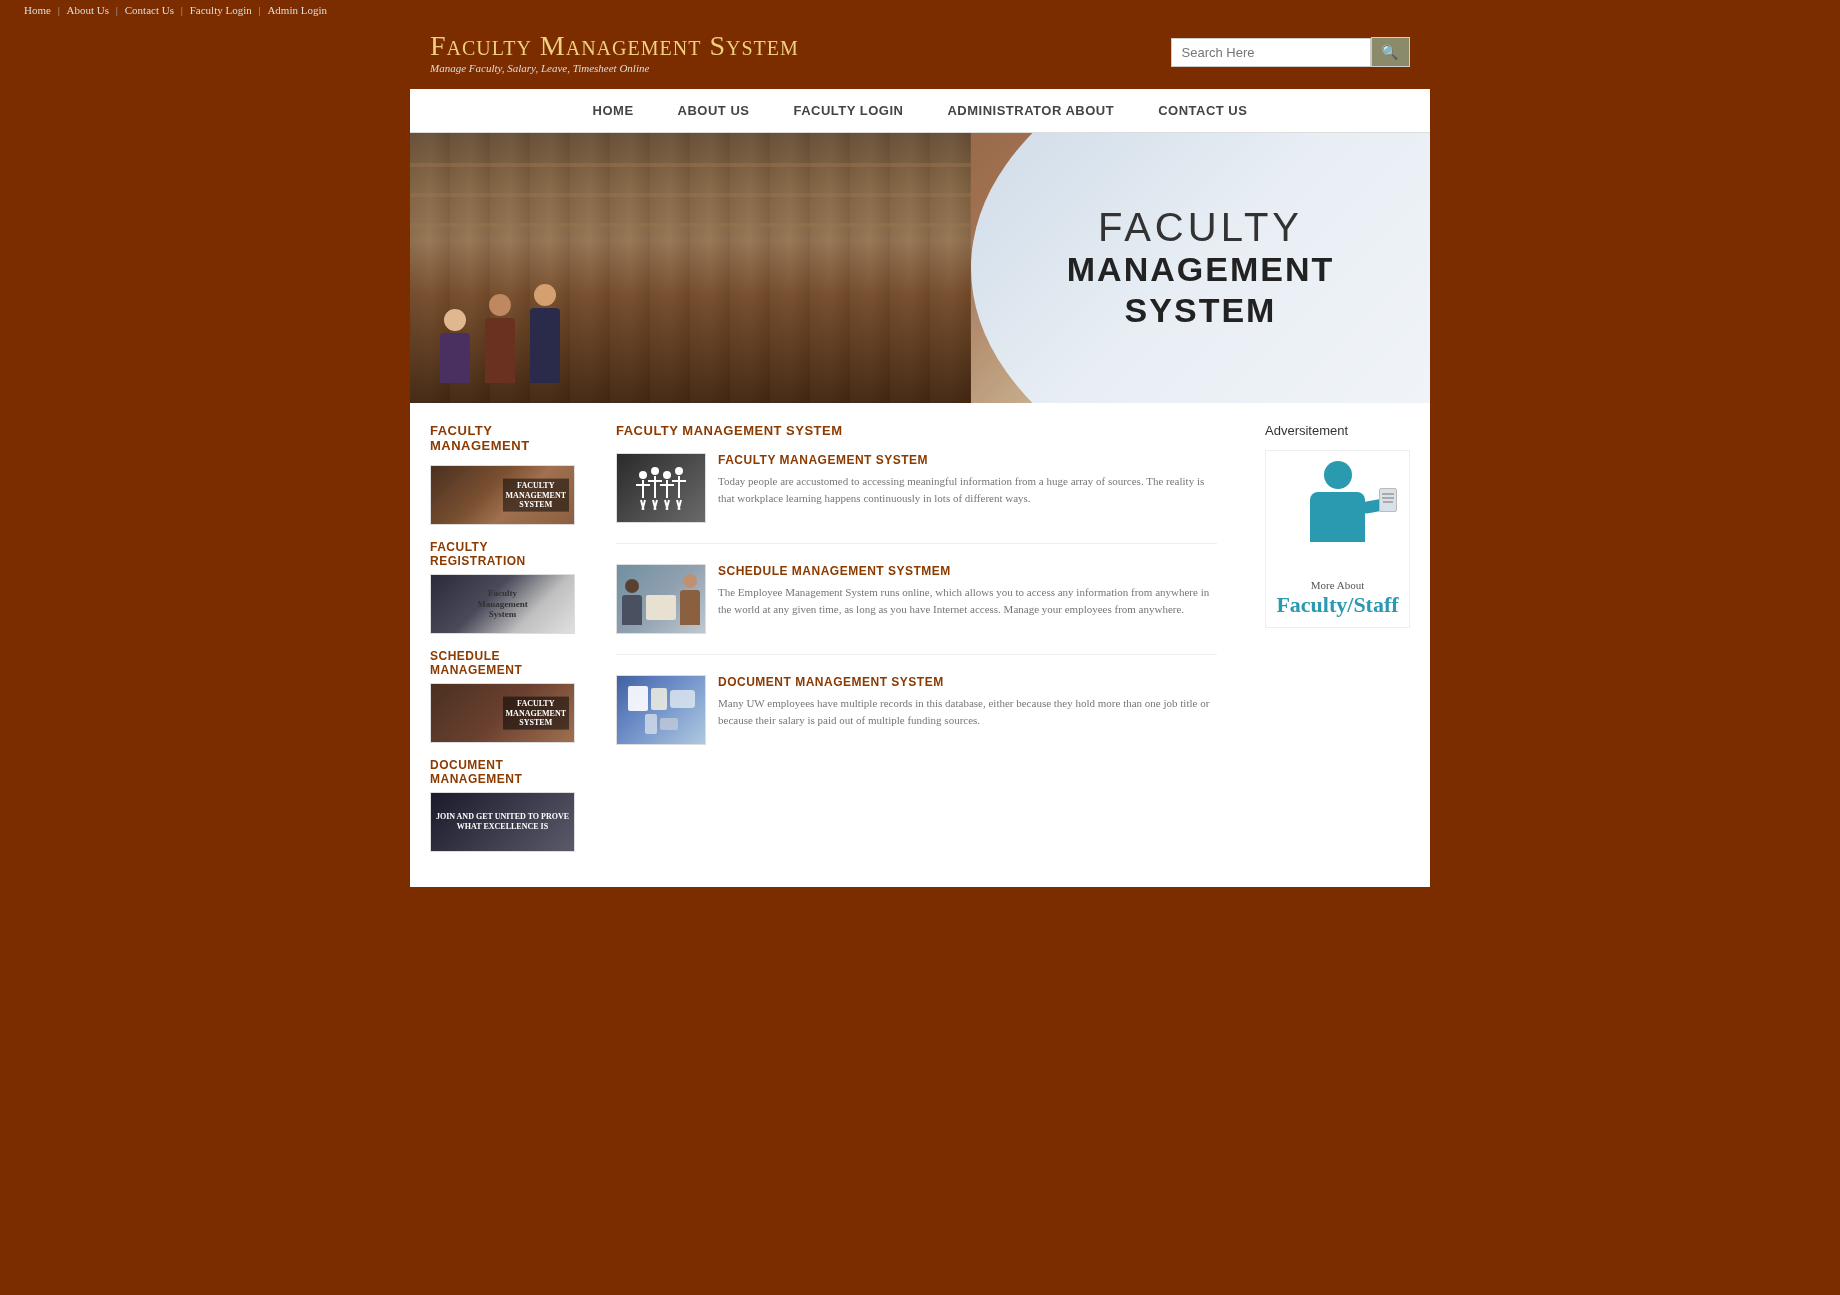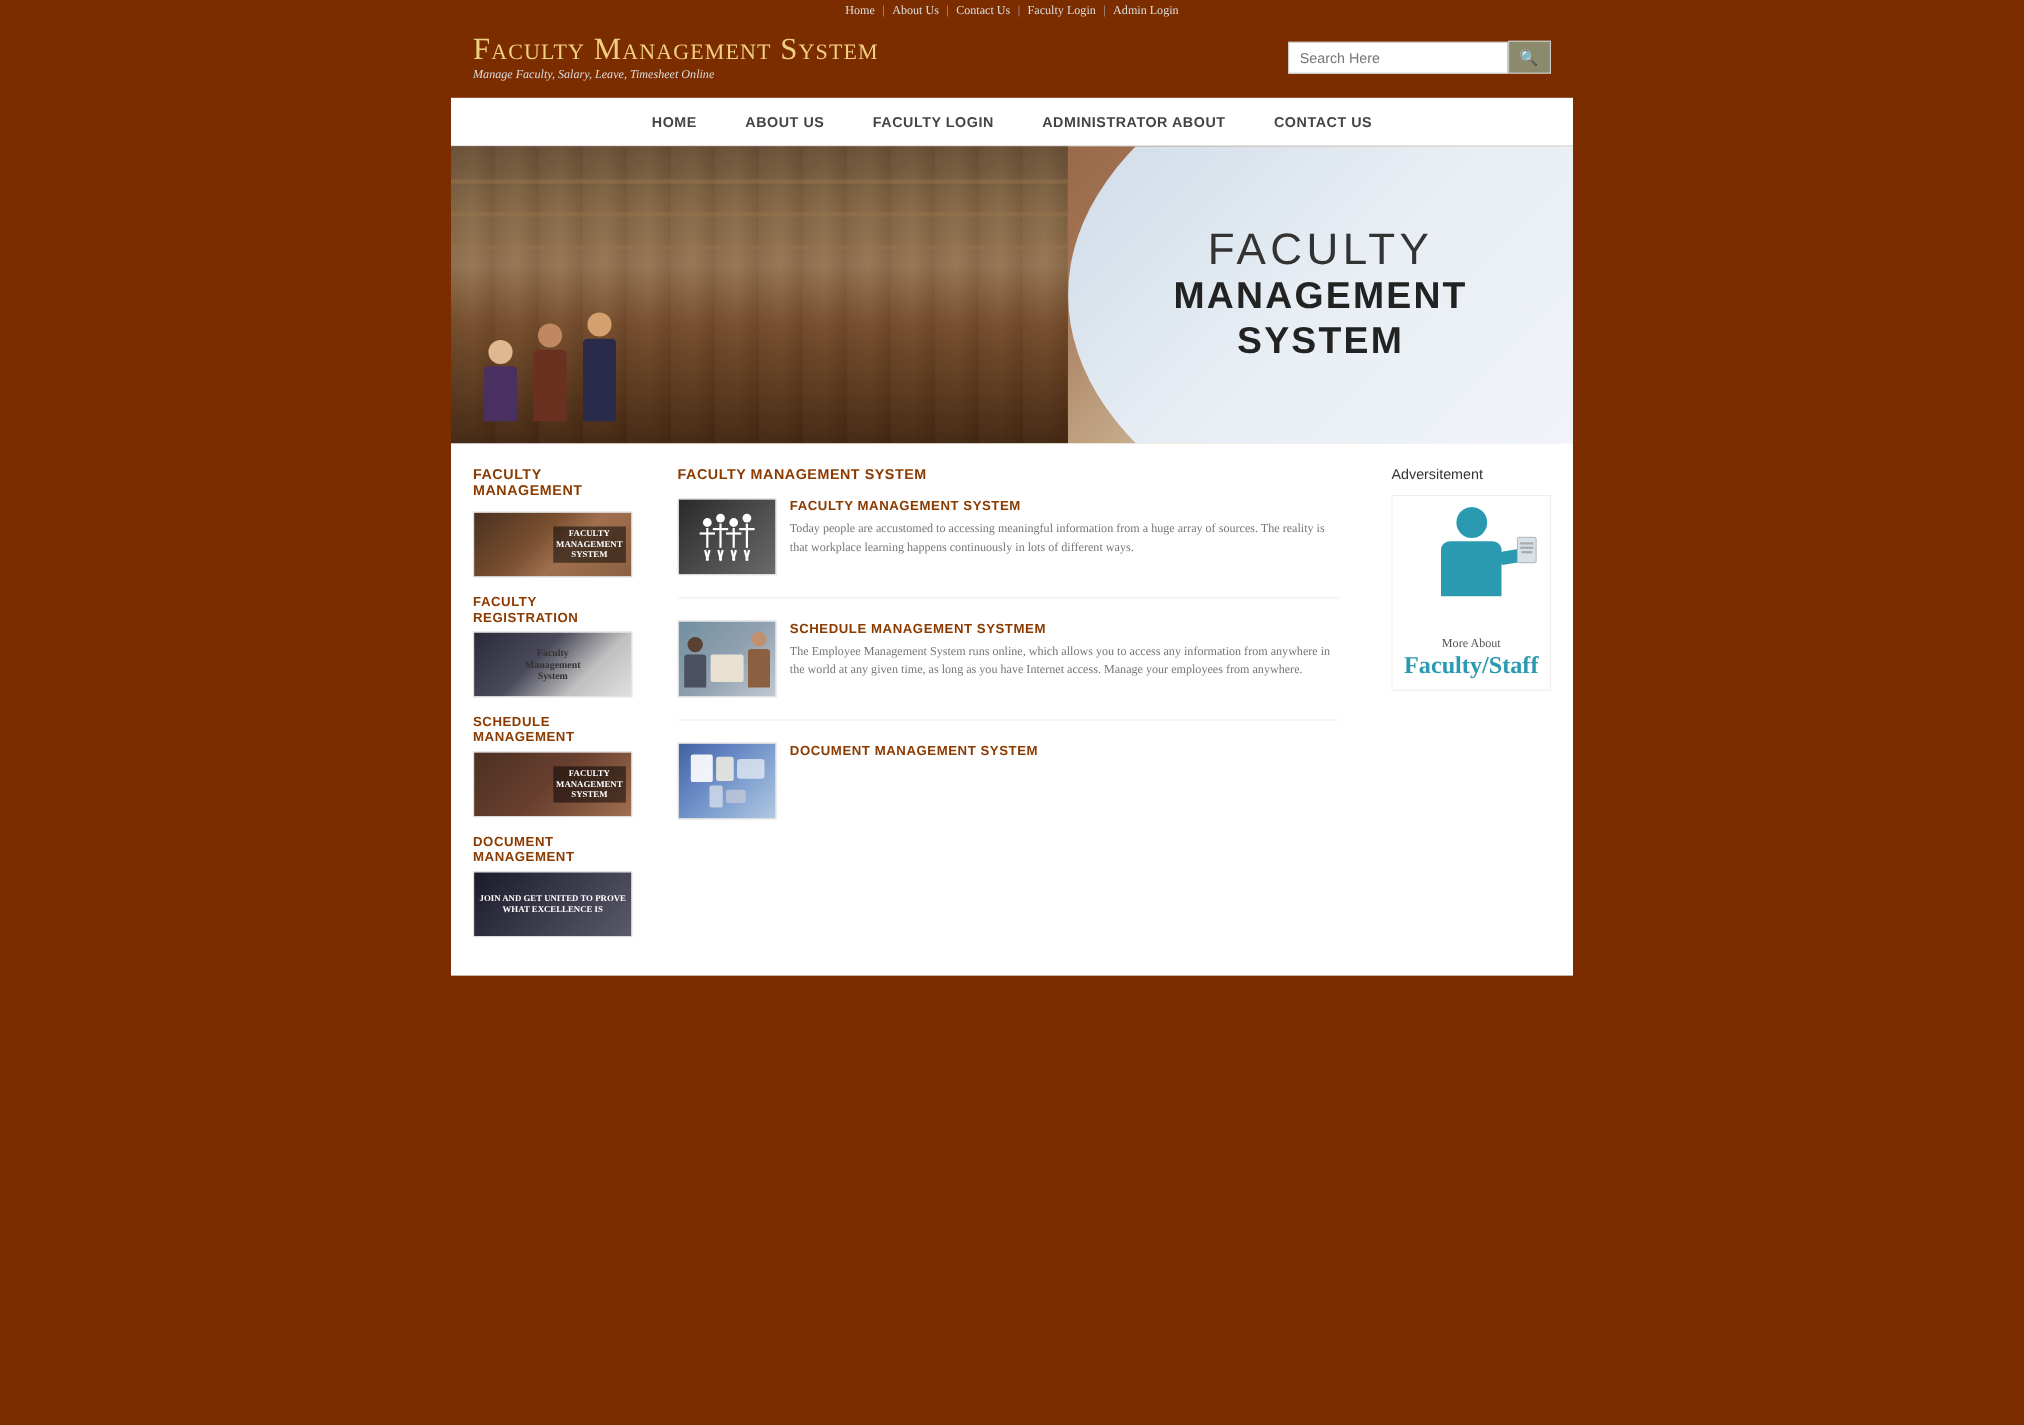--- a/index.html
+++ b/index.html
@@ -5,21 +5,21 @@
     * { margin: 0; padding: 0; box-sizing: border-box; }
     body {
       background-color: #7B2D00;
       font-family: Georgia, 'Times New Roman', serif;
       font-size: 13px;
       color: #333;
     }
     
     .top-bar {
       background-color: #7B2D00;
-      text-align: center;
+      text-align: left;
       padding: 4px 20px;
       color: #ddd;
       font-size: 11px;
     }
     .top-bar a {
       color: #ddd;
       text-decoration: none;
       margin: 0 4px;
     }
     .top-bar span { color: #aaa; }
@@ -602,20 +602,21 @@
           <div style="padding:5px;display:flex;flex-wrap:wrap;gap:3px;align-items:center;justify-content:center;">
             <div style="width:20px;height:25px;background:#fff;border-radius:2px;opacity:0.9;"></div>
             <div style="width:16px;height:22px;background:#f0f0e0;border-radius:2px;opacity:0.85;"></div>
             <div style="width:25px;height:18px;background:#e0e8f0;border-radius:3px;opacity:0.8;"></div>
             <div style="width:12px;height:20px;background:#d0d8e8;border-radius:2px;opacity:0.85;"></div>
             <div style="width:18px;height:12px;background:#c0c8d8;border-radius:2px;opacity:0.8;"></div>
           </div>
         </div>
         <div class="card-info">
           <div class="card-title">DOCUMENT MANAGEMENT SYSTEM</div>
+          <div class="card-text">Many UW employees have multiple records in this database, either because they hold more than one job title or because their salary is paid out of multiple funding sources.</div>
         </div>
       </div>
     </div>
 
     <div class="right-sidebar">
       <div class="advert-title">Adversitement</div>
       <div class="advert-box">
 
         <div style="position:relative;width:100px;height:110px;margin:0 auto 8px auto;">
 

